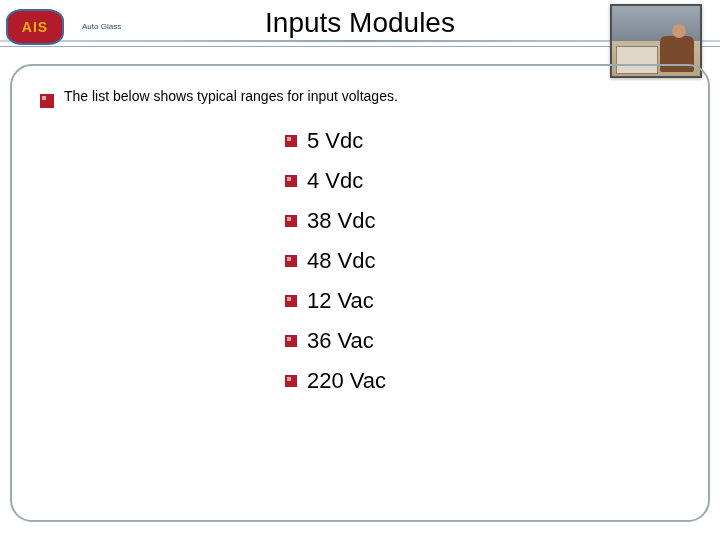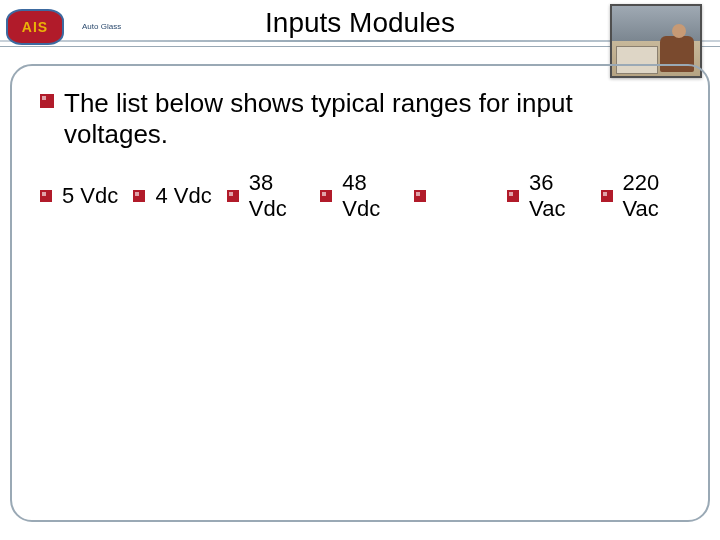--- a/index.html
+++ b/index.html
@@ -120,26 +120,26 @@
     padding: 22px 28px 22px 28px;
     box-sizing: border-box;
   }
   .intro-row {
     display: flex;
     align-items: flex-start;
     gap: 10px;
     margin-bottom: 20px;
   }
   .intro-text {
-    font-size: 26px;
+    font-size: 14px;
     color: #000;
   }
   .voltage-list {
     display: flex;
-    flex-direction: row;
+    flex-direction: column;
     gap: 14px;
     align-items: center;
   }
   .voltage-row {
     display: flex;
     align-items: center;
     gap: 10px;
     width: 150px;
   }
   .voltage-row .val {
@@ -213,20 +213,21 @@
       <div class="voltage-row">
         <span class="bullet"></span>
         <span class="val">38 Vdc</span>
       </div>
       <div class="voltage-row">
         <span class="bullet"></span>
         <span class="val">48 Vdc</span>
       </div>
       <div class="voltage-row">
         <span class="bullet"></span>
+        <span class="val">12 Vac</span>
       </div>
       <div class="voltage-row">
         <span class="bullet"></span>
         <span class="val">36 Vac</span>
       </div>
       <div class="voltage-row">
         <span class="bullet"></span>
         <span class="val">220 Vac</span>
       </div>
     </div>

